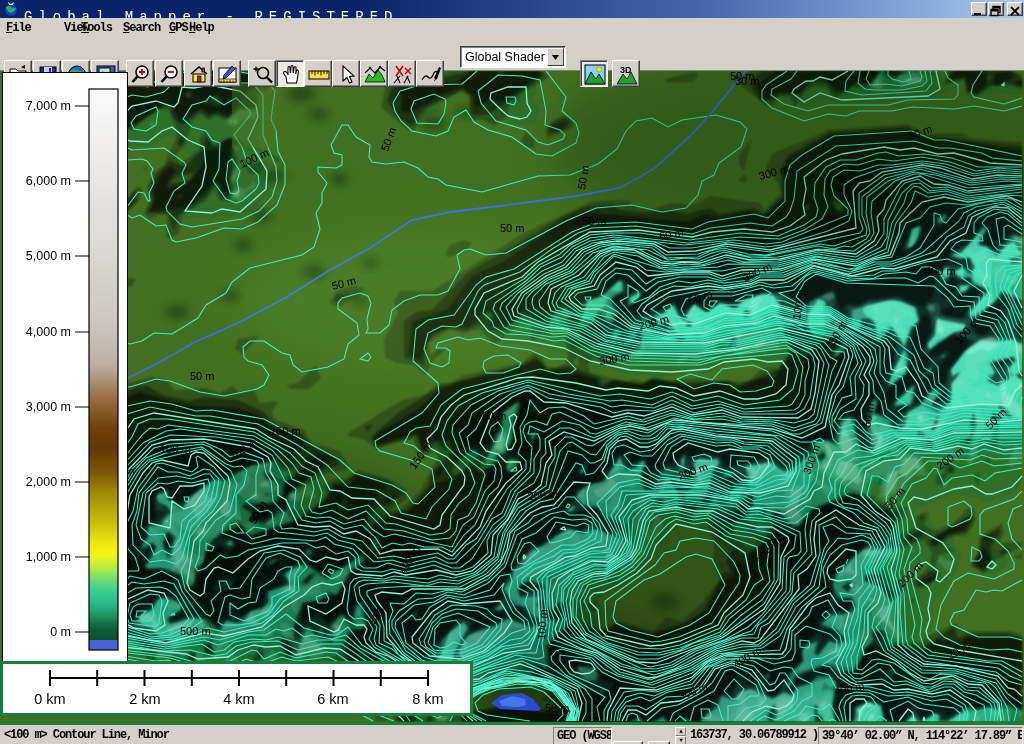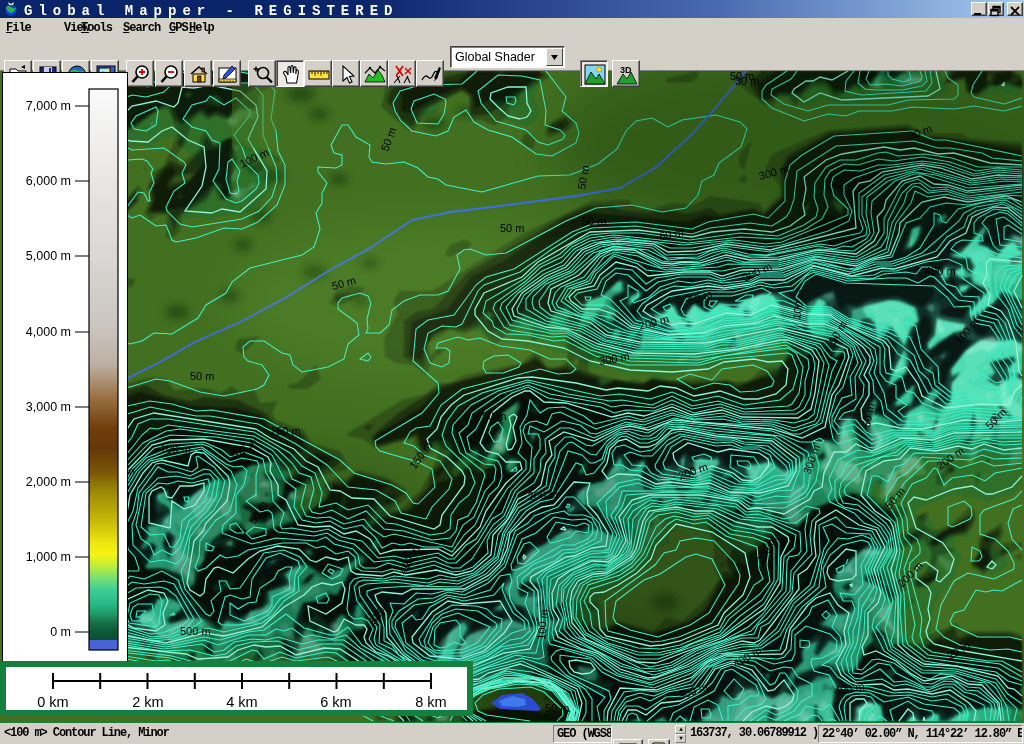--- a/index.html
+++ b/index.html
@@ -1,39 +1,39 @@
 <!DOCTYPE html>
 <html><head>
 <meta charset="utf-8">
 <style>
 * { margin:0; padding:0; box-sizing:border-box; }
 html,body { width:1024px; height:744px; overflow:hidden; }
 body { font-family:"Liberation Sans", sans-serif; background:#d4d0c8; position:relative; }
 #titlebar { position:absolute; left:0; top:0; width:1024px; height:18px;
   background:linear-gradient(to right,#0a246a 0%,#0a246a 35%,#4a6ab0 70%,#a6caf0 100%); }
 #ticon { position:absolute; left:3px; top:1px; width:16px; height:16px; }
-#ttext { position:absolute; left:24px; top:3px; color:#fff; font-family:"Liberation Mono",monospace;
-  font-weight:bold; font-size:14px; letter-spacing:6px; white-space:pre; }
+#ttext { position:absolute; left:24px; top:9px; color:#fff; font-family:"Liberation Mono",monospace;
+  font-weight:normal; font-size:14px; letter-spacing:6px; white-space:pre; }
 .wbtn { position:absolute; top:2px; width:16px; height:14px; background:#d4d0c8;
   border-top:1px solid #fff; border-left:1px solid #fff; border-right:1px solid #404040; border-bottom:1px solid #404040;
   box-shadow:inset -1px -1px 0 #808080; }
 #menubar { position:absolute; left:0; top:18px; width:1024px; height:20px; background:#d4d0c8;
   font-family:"Liberation Mono",monospace; font-weight:bold; font-size:12px; letter-spacing:-1px; color:#000000; }
 .mi { position:absolute; top:3px; }
 #toolbar { position:absolute; left:0; top:38px; width:1024px; height:33px; background:#d4d0c8;
   border-bottom:1px solid #808080; }
 .tbtn { position:absolute; top:6px; width:28px; height:27px; background:#d4d0c8;
   border-top:1px solid #fff; border-left:1px solid #fff; border-right:1px solid #404040; border-bottom:1px solid #404040;
   box-shadow:inset -1px -1px 0 #808080, inset 1px 1px 0 #d4d0c8;margin-top:16px; }
 .tbtn svg { position:absolute; left:3px; top:3px; }
 #mapwrap { position:absolute; left:0; top:71px; width:1024px; height:651px; background:#3a6b1f; overflow:hidden; }
 #legend { position:absolute; left:2px; top:72px; width:126px; height:590px; background:#fff; border:1px solid #000; z-index:5; }
-#scalebox { position:absolute; left:0px; top:661px; width:473px; height:55px; background:#fff; border:6px solid #15803d; z-index:5; }
+#scalebox { position:absolute; left:0px; top:661px; width:473px; height:55px; background:#fff; border:3px solid #15803d; z-index:5; }
 #statusbar { position:absolute; left:0; top:722px; width:1024px; height:22px; background:#d4d0c8;
-  border-top:1px solid #15803d; font-family:"Liberation Mono",monospace; font-weight:bold; font-size:12px; letter-spacing:-1.1px; }
+  border-top:3px solid #15803d; font-family:"Liberation Mono",monospace; font-weight:bold; font-size:12px; letter-spacing:-1.1px; }
 .sunken { position:absolute; top:2px; height:18px; border-top:1px solid #808080; border-left:1px solid #808080;
   border-bottom:1px solid #fff; border-right:1px solid #fff; background:#d4d0c8; overflow:hidden; white-space:nowrap; }
 </style>
 </head>
 <body>
 <div id="mapwrap">
     <svg width="1024" height="722" viewBox="0 0 1024 722" style="position:absolute;left:0;top:-71px;">
       <defs>
         <filter id="bl2" x="-5%" y="-5%" width="110%" height="110%">
           <feGaussianBlur stdDeviation="1.1"></feGaussianBlur>
@@ -273,21 +273,21 @@
         <path d="M12 19 L16 12 M18 19 L15 12" stroke="#000" stroke-width="1.1"></path>
       </svg>
     </div>
 <div class="tbtn" style="left:416px;width:28px;">
       <svg width="22" height="21" viewBox="0 0 22 21">
         <path d="M2 16 Q5 10 8 13 Q11 16 13 11 Q15 6 17 8" fill="none" stroke="#000" stroke-width="1.3"></path>
         <path d="M14 14 L19 3 L21 4 L17 15 L14 17 Z" fill="#000"></path>
         <path d="M14 14 L15 16" stroke="#fff" stroke-width="0.8"></path>
       </svg>
     </div>
-<div style="position:absolute;left:450px;top:8px;width:115px;height:22px;background:#fff;border-top:1px solid #404040;border-left:1px solid #404040;border-bottom:1px solid #fff;border-right:1px solid #fff;box-shadow:inset 1px 1px 0 #808080;">
+<div style="position:absolute;left:460px;top:8px;width:106px;height:22px;background:#fff;border-top:1px solid #404040;border-left:1px solid #404040;border-bottom:1px solid #fff;border-right:1px solid #fff;box-shadow:inset 1px 1px 0 #808080;">
 <span style="position:absolute;left:4px;top:3px;font-size:12.5px;font-family:'Liberation Sans';">Global Shader</span>
 <div style="position:absolute;right:1px;top:1px;width:17px;height:18px;background:#d4d0c8;border-top:1px solid #fff;border-left:1px solid #fff;border-right:1px solid #404040;border-bottom:1px solid #404040;"><svg width="15" height="16" viewBox="0 0 15 16">
           <path d="M4 6 L11 6 L7.5 11 Z" fill="#000"></path>
         </svg></div>
     </div>
 <div class="tbtn" style="left:580px;width:28px;background:#ece9e4;border-top-color:#808080;border-left-color:#808080;border-right-color:#fff;border-bottom-color:#fff;box-shadow:inset 1px 1px 0 #404040;">
       <svg width="22" height="21" viewBox="0 0 22 21">
         <rect x="1" y="1" width="20" height="19" fill="#80d8f0" stroke="#000"></rect>
         <path d="M1 20 L7 8 L12 15 L15 10 L21 20 Z" fill="#20a030" stroke="#000" stroke-width="0.8"></path>
         <circle cx="15" cy="5.5" r="2.6" fill="#ffe030" stroke="#c08000" stroke-width="0.7"></circle>
@@ -393,15 +393,15 @@
         <path d="M4 12 L4 15 L8 12" fill="#ffffc0" stroke="#000" stroke-width="0.8"></path>
         <text x="7.5" y="10" font-size="10" font-weight="bold" text-anchor="middle" font-family="Liberation Sans">?</text>
       </svg>
     </div>
  <div style="position:absolute;left:675px;top:2px;width:11px;height:18px;">
    <div style="width:11px;height:9px;background:#d4d0c8;border:1px solid #808080;border-top-color:#fff;border-left-color:#fff;font-size:6px;text-align:center;line-height:7px;">▲</div>
    <div style="width:11px;height:9px;background:#d4d0c8;border:1px solid #808080;border-top-color:#fff;border-left-color:#fff;font-size:6px;text-align:center;line-height:7px;">▼</div>
  </div>
  <span style="position:absolute;left:690px;top:3px;">163737, 30.06789912 )</span>
  <div class="sunken" style="left:818px;width:205px;">
-      <span style="position:absolute;left:3px;top:1px;">22°40’ 02.00” N, 114°22’ 12.80” E</span>
+      <span style="position:absolute;left:3px;top:1px;">39°40’ 02.00” N, 114°22’ 17.89” E</span>
     </div>
 </div>
 
 </body></html>

